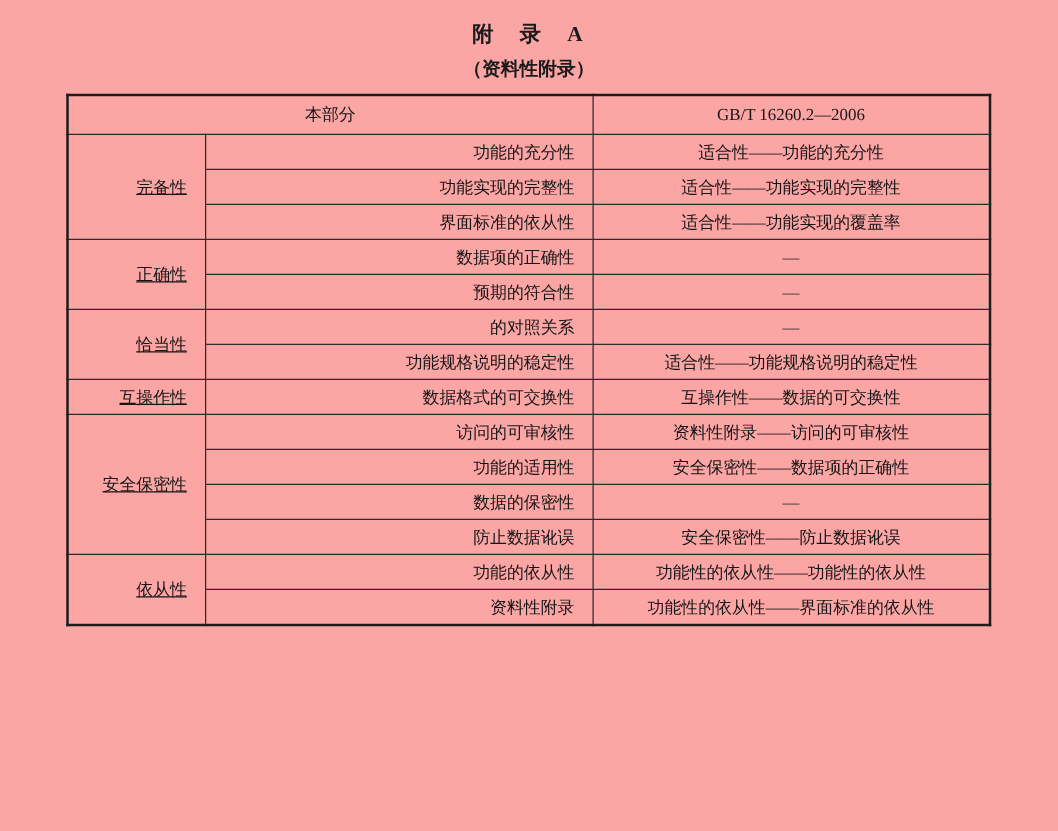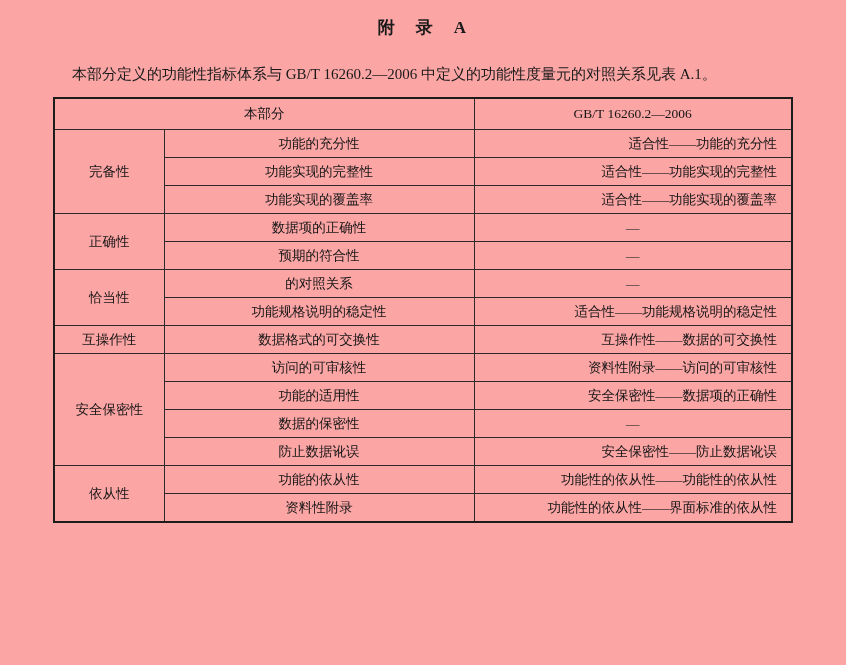--- a/index.html
+++ b/index.html
@@ -66,39 +66,40 @@
   }
   table.cmp {
     border: 2px solid #1c1c1c;
   }
   table.cmp thead th {
     height: 30px;
     font-weight: normal;
     text-align: center;
   }
   td.cat {
-    text-align: center;
+    text-align: right;
+    text-decoration: underline;
   }
   td.ind {
-    text-align: center;
+    text-align: right;
   }
   td.map {
-    text-align: right;
+    text-align: center;
   }
   td.map.dash {
     text-align: center;
     color: #2e2e2e;
   }
 </style>
 </head>
 <body>
 
 <div class="page">
   <div class="appendix-title">附　录　A</div>
-  <p class="intro">本部分定义的功能性指标体系与 GB/T 16260.2—2006 中定义的功能性度量元的对照关系见表 A.1。</p>
+  <div class="appendix-subtitle">（资料性附录）</div>
   <table class="cmp">
     <colgroup>
       <col style="width:110px">
       <col style="width:310px">
       <col style="width:318px">
     </colgroup>
     <thead>
       <tr>
         <th colspan="2">本部分</th>
         <th>GB/T 16260.2—2006</th>
@@ -108,21 +109,21 @@
         <tr>
           <td rowspan="3" class="cat">完备性</td>
           <td class="ind">功能的充分性</td>
           <td class="map">适合性——功能的充分性</td>
         </tr>
         <tr>
           <td class="ind">功能实现的完整性</td>
           <td class="map">适合性——功能实现的完整性</td>
         </tr>
         <tr>
-          <td class="ind">功能实现的覆盖率</td>
+          <td class="ind">界面标准的依从性</td>
           <td class="map">适合性——功能实现的覆盖率</td>
         </tr>
         <tr>
           <td rowspan="2" class="cat">正确性</td>
           <td class="ind">数据项的正确性</td>
           <td class="map dash">—</td>
         </tr>
         <tr>
           <td class="ind">预期的符合性</td>
           <td class="map dash">—</td>

